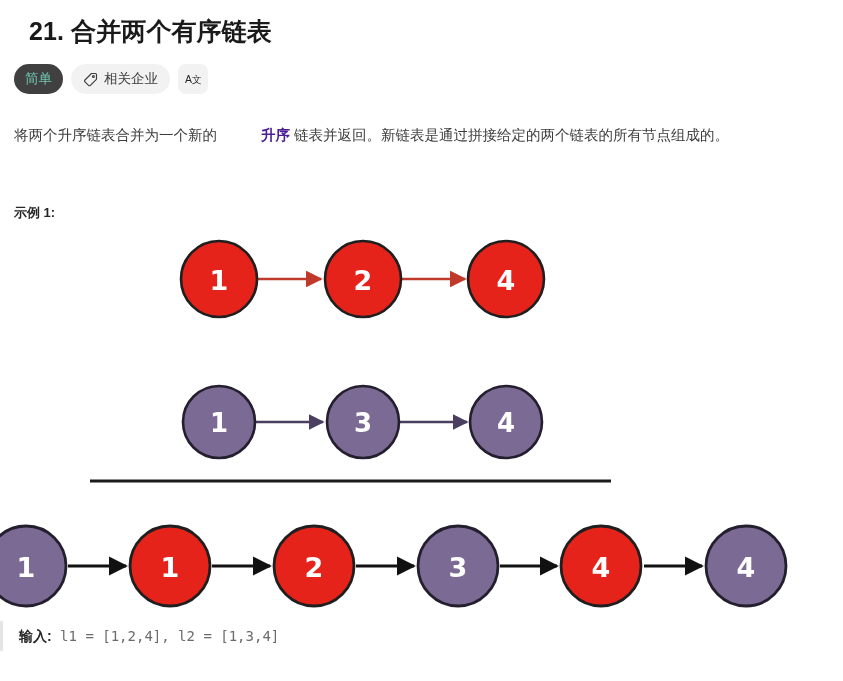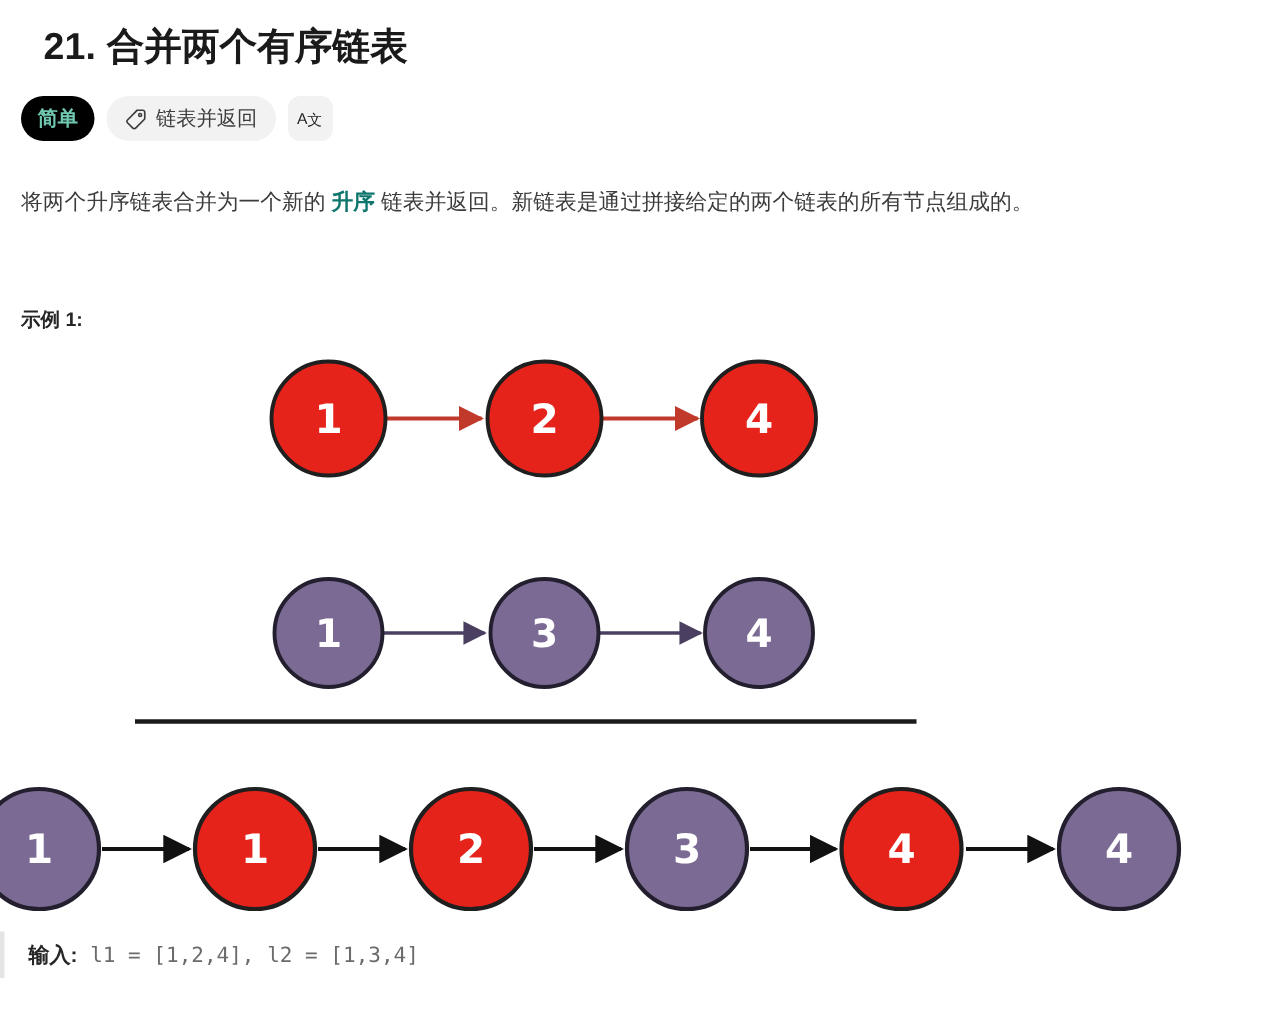--- a/index.html
+++ b/index.html
@@ -48,43 +48,43 @@
     padding: 0 12px;
     border-radius: 16px;
     background: #f2f2f2;
     font-size: 13.5px;
     line-height: 1;
     white-space: nowrap;
     user-select: none;
   }
   .badge-difficulty {
     color: #70c7b0;
-    background: #000000;
-    font-weight: 700;
+    background: #404040;
+    font-weight: 400;
     padding: 0 11px;
   }
   .badge-tags { color: #3c3c3c; }
   .badge-company { color: #e3c07e; }
   .badge-square {
     width: 30px;
     padding: 0;
     justify-content: center;
     border-radius: 8px;
   }
   .badge svg { display: block; }
 
   
   .desc {
     font-size: 14.5px;
     line-height: 22px;
     color: #3c3c3c;
     margin-top: 30px;
     white-space: nowrap;
   }
-  .desc b { font-weight: 700; color: #0f766e; }
+  .desc b { font-weight: 700; color: #4c1d95; margin-left: 40px; }
 
   
   .example-heading {
     font-size: 13px;
     font-weight: 700;
     color: #262626;
     margin-top: 58px;
   }
 
   
@@ -141,21 +141,21 @@
       <span>简单</span>
     </div>
 
     <div class="badge badge-tags">
       <span>
         <svg width="15" height="15" viewBox="0 0 16 16" fill="none">
           <path d="M8.8 1.6H13a1.4 1.4 0 0 1 1.4 1.4v4.2a1.4 1.4 0 0 1-.41.99l-6.1 6.1a1.4 1.4 0 0 1-1.98 0L2.12 10.5a1.4 1.4 0 0 1 0-1.98l6.1-6.1c.15-.15.36-.41.58-.82Z" stroke="#3c3c3c" stroke-width="1.2" stroke-linejoin="round"></path>
           <circle cx="11.1" cy="4.9" r="1.05" stroke="#3c3c3c" stroke-width="1.1"></circle>
         </svg>
       </span>
-      <span>链表并返回</span>
+      <span>相关企业</span>
     </div>
 
 
     <div class="badge badge-square">
       <svg width="19" height="16" viewBox="0 0 20 16" fill="none">
         <text x="1" y="12" font-family="Liberation Sans, sans-serif" font-size="11" fill="#262626">A</text>
         <text x="8.2" y="12.6" font-family="DejaVu Sans, sans-serif" font-size="10.5" fill="#262626">文</text>
       </svg>
     </div>
 

